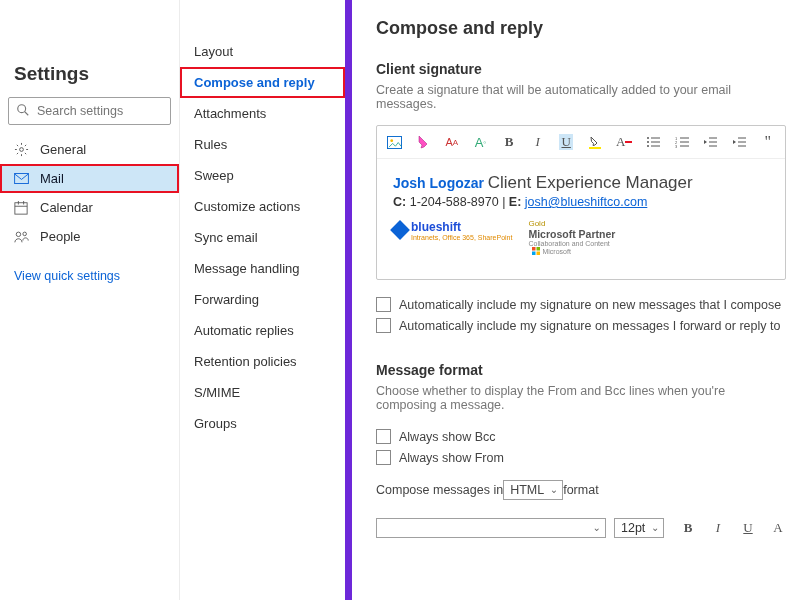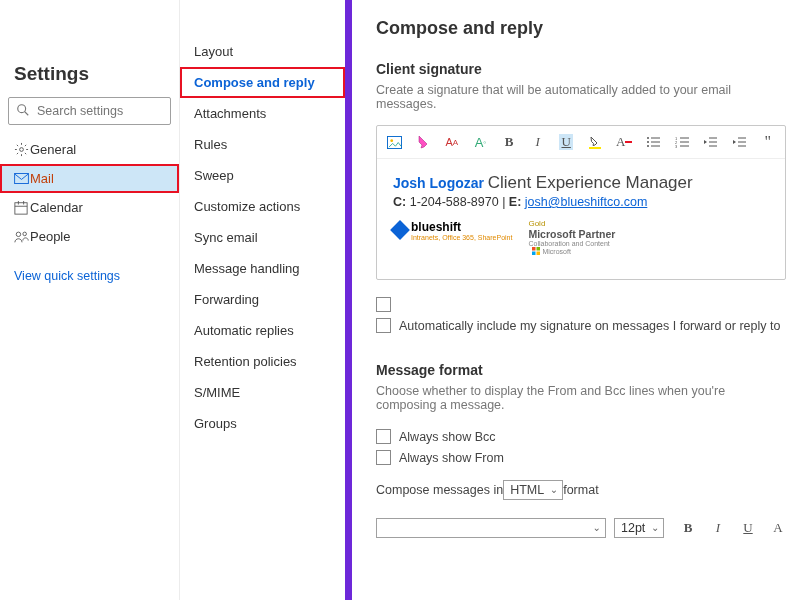--- a/index.html
+++ b/index.html
@@ -4,23 +4,23 @@
 <style>
   * { box-sizing: border-box; margin: 0; padding: 0; font-family: "Segoe UI", sans-serif; }
   body { width: 800px; height: 600px; overflow: hidden; background: #fff; font-size: 13px; color: #333; }
   .app { display: flex; height: 100%; }
   
   .col1 { width: 180px; border-right: 1px solid #ececec; padding-top: 10px; }
   .col1 h1 { font-size: 19px; font-weight: 600; padding: 6px 14px 12px; margin-top: 47px; }
   .search-wrap { margin: 0 8px 10px; position: relative; }
   .search-wrap input { width: 100%; height: 28px; border: 1px solid #a0a0a0; border-radius: 2px; padding: 0 8px 0 28px; font-size: 12.5px; }
   .search-wrap .sicon { position: absolute; left: 8px; top: 6px; color: #777; }
-  .nav-item { display: flex; align-items: center; padding: 7px 14px; cursor: pointer; color: #333; }
+  .nav-item { display: flex; align-items: center; gap: 10px; padding: 7px 14px; cursor: pointer; color: #333; }
   .nav-item .ic { width: 16px; text-align: center; color: #555; }
-  .nav-item.selected { background: #cde6f7; color: #c2410c; align-items: center; }
+  .nav-item.selected { background: #cde6f7; color: #0f172a; align-items: center; }
   .nav-item.selected .ic { color: #0b63d6; }
   .hl-red { outline: 2px solid #e81123; outline-offset: -2px; }
   .quick { padding: 18px 14px; color: #0b63d6; cursor: pointer; font-size: 12.5px; }
   
   .col2 { width: 172px; border-right: 7px solid #6d28d9; padding-top: 36px; }
   .sub-item { padding: 8px 14px; cursor: pointer; color: #333; font-size: 13px; }
   .sub-item.active { color: #0b63d6; font-weight: 600; }
   
   .col3 { flex: 1; padding: 18px 14px 0 24px; overflow: hidden; }
   .col3 h2 { font-size: 18px; font-weight: 600; margin-bottom: 22px; }
@@ -34,21 +34,21 @@
   .ital-t { font-style: italic; font-family: serif; }
   .under-t { text-decoration: underline; font-family: serif; }
   .area { padding: 14px 16px 24px; min-height: 120px; }
   .sig-name { color: #0b63d6; font-weight: 600; font-size: 14px; }
   .sig-title { color: #444; font-size: 17px; }
   .sig-line2 { font-size: 12.5px; margin-top: 2px; }
   .sig-line2 a { color: #0b63d6; text-decoration: underline; }
   .logos { display: flex; gap: 16px; margin-top: 10px; align-items: flex-start; }
   .logo-bs { display: flex; align-items: center; gap: 4px; }
   .logo-bs .dia { width: 14px; height: 14px; background: #0b63d6; transform: rotate(45deg); }
-  .logo-bs .txt { color: #000000; font-weight: 600; font-size: 12px; }
+  .logo-bs .txt { color: #1d4ed8; font-weight: 600; font-size: 12px; }
   .logo-bs .sub { font-size: 7px; color: #e08a00; display:block; }
   .logo-mp { font-size: 10.5px; color: #555; }
   .logo-mp .gold { color: #b79100; font-size: 8px; }
   .logo-mp .mp { font-weight: 600; }
   .logo-mp .tag { font-size: 7px; color: #888; }
   .msflag { font-size: 7px; color: #888; margin-left: 4px; display:flex; align-items:center; gap:2px;}
   .checks { margin-top: 14px; }
   .chk { display: flex; align-items: center; gap: 8px; padding: 3px 0; font-size: 12.5px; color: #444; }
   .chk .box { width: 15px; height: 15px; border: 1px solid #888; background: #fff; }
   .mf-title { font-size: 14px; font-weight: 600; margin-top: 26px; margin-bottom: 6px; }
@@ -239,20 +239,21 @@
               <span>Microsoft</span>
             </div>
           </div>
         </div>
       </div>
     </div>
 
     <div class="checks">
       <label class="chk">
         <span class="box"></span>
+        <span>Automatically include my signature on new messages that I compose</span>
       </label>
       <label class="chk">
         <span class="box"></span>
         <span>Automatically include my signature on messages I forward or reply to</span>
       </label>
     </div>
 
     <div class="mf-title">Message format</div>
     <div class="sect-desc">Choose whether to display the From and Bcc lines when you're composing a message.</div>
     <label class="chk">

